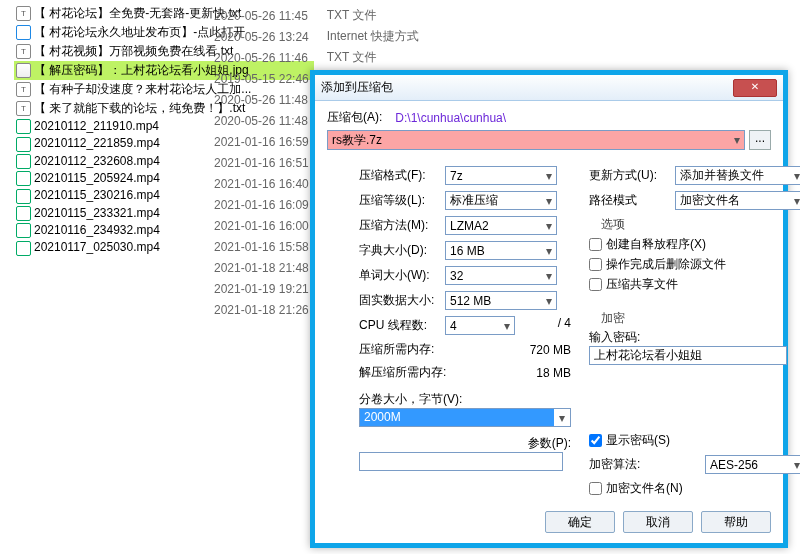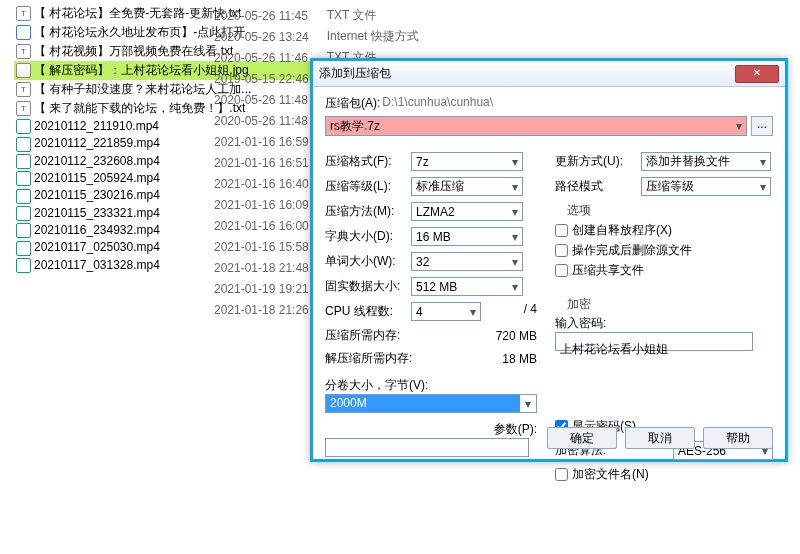--- a/index.html
+++ b/index.html
@@ -13,46 +13,46 @@
   .ficon.ie { border-color:#1e88e5; }
   .ficon.jpg { background:linear-gradient(#fff,#eee); }
   .ficon.mp4 { border-color:#0a6; }
   .col-date, .col-type, .col-size { color:#666; }
 
   
   .explorer-meta { position:absolute; left:210px; top:4px; }
   table.meta td { padding:1px 2px; white-space:nowrap; color:#666; }
 
   
-  .dialog { position:absolute; left:310px; top:58px; width:478px; height:404px; border:3px solid #0ea5e9; background:#fff; box-shadow:0 0 8px rgba(0,0,0,.3); }
+  .dialog { position:absolute; left:310px; top:70px; width:478px; height:478px; border:5px solid #0ea5e9; background:#fff; box-shadow:0 0 8px rgba(0,0,0,.3); }
   .dlg-title { height:26px; background:linear-gradient(#fdfefe,#e3eef9); border-bottom:1px solid #aacbe9; display:flex; align-items:center; padding:0 6px; }
   .dlg-title span.tt { font-size:12px; color:#000; }
   .dlg-title .gap { flex:1; }
   .dlg-title .close { width:44px; height:18px; background:#c75050; border:1px solid #a33; color:#fff; text-align:center; line-height:14px; border-radius:2px; font-size:10px; cursor:pointer; }
   .dlg-body { padding:8px 12px 0 12px; }
   .label { color:#000; }
-  .archive-row { display:flex; gap:2px; margin-bottom:4px; }
-  .archive-path { margin-left:48px; color:#737373; }
+  .archive-row { display:flex; align-items:center; gap:13px; margin-bottom:4px; }
+  .archive-path { margin-left:48px; color:#6d28d9; }
   .input-line { display:flex; gap:4px; margin:2px 0 10px 0;}
   .combo { flex:1; border:1px solid #7a9cc6; height:20px; display:flex; align-items:center; padding:0 4px; background:#fca5a5; }
   .combo .arrow { margin-left:auto; color:#555; cursor:pointer; }
   .browse { width:22px; height:20px; border:1px solid #9aa; background:#eef2f6; text-align:center; cursor:pointer; }
   .cols { display:flex; gap:18px; }
-  .colL { width:212px; }
+  .colL { width:212px;margin-left:32px; }
   .colR { flex:1; }
   .form-row { display:flex; align-items:center; margin:6px 0; }
   .form-row .lab { width:86px; }
   .form-row .val { flex:1; display:flex; }
   .select { border:1px solid #7a9cc6; height:19px; width:112px; display:flex; align-items:center; padding:0 4px; background:#fff; }
   .select .arrow { margin-left:auto; color:#555; cursor:pointer; }
   .right-txt { margin-left:auto; color:#000; }
   .group-title { color:#404040; margin:4px 0 2px 12px; }
   .chk { display:flex; align-items:center; gap:4px; margin:3px 0; }
   .chk input { width:13px; height:13px; }
-  .txt-input { border:1px solid #7a9cc6; height:19px; padding:8px 4px; background:#fff; width:198px; }
+  .txt-input { border:1px solid #7a9cc6; height:19px; padding:0 4px; background:#fff; width:198px; }
   .split-row { margin-top:10px; }
   .split-row .select-like { border:1px solid #7a9cc6; height:19px; width:212px; display:flex; align-items:center; }
   .split-row .select-like .inner { flex:1; background:#3399ff; color:#fff; padding:0 4px; line-height:17px; }
   .split-row .select-like .arrow { width:16px; text-align:center; color:#555; cursor:pointer; }
   .params-row { margin-top:8px;text-align:right; }
   .params-input { border:1px solid #7a9cc6; height:19px; width:204px; background:#fff; }
   .buttons { position:absolute; right:12px; bottom:10px; display:flex; gap:8px; }
   .btn { border:1px solid #8aa9c8; background:#eef2f6; width:70px; height:22px; text-align:center; line-height:20px; cursor:pointer; border-radius:2px; }
   .colR .spacer { height:64px; }
 </style>
@@ -96,23 +96,20 @@
           <td><span class="ficon mp4"></span><span>20210115_230216.mp4</span></td>
         </tr>
         <tr class="row">
           <td><span class="ficon mp4"></span><span>20210115_233321.mp4</span></td>
         </tr>
         <tr class="row">
           <td><span class="ficon mp4"></span><span>20210116_234932.mp4</span></td>
         </tr>
         <tr class="row">
           <td><span class="ficon mp4"></span><span>20210117_025030.mp4</span></td>
-        </tr>
-        <tr class="row">
-          <td><span class="ficon mp4"></span><span>20210117_031328.mp4</span></td>
         </tr>
       </tbody>
     </table>
 </div>
 <div class="explorer-meta">
   <table class="meta">
       <tbody id="meta-tbody">
         <tr>
           <td class="col-date">2020-05-26 11:45</td>
           <td class="col-type" style="padding-left:14px">TXT 文件</td>
@@ -291,21 +288,21 @@
               <div class="select" style="width:130px">
                 <span>添加并替换文件</span>
                 <span class="arrow">▾</span>
               </div>
             </div>
           </div>
         <div class="form-row">
             <span class="lab">路径模式</span>
             <div class="val">
               <div class="select" style="width:130px">
-                <span>压缩等级</span>
+                <span>加密文件名</span>
                 <span class="arrow">▾</span>
               </div>
             </div>
           </div>
 
         <div class="group-title">选项</div>
         <label class="chk">
             <input type="checkbox" style="">
             <span>创建自释放程序(X)</span>
           </label>

